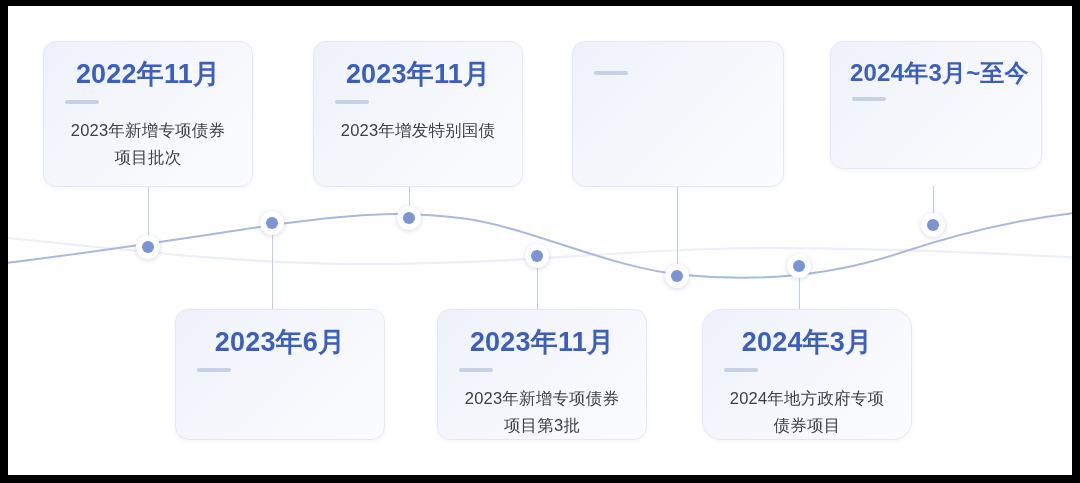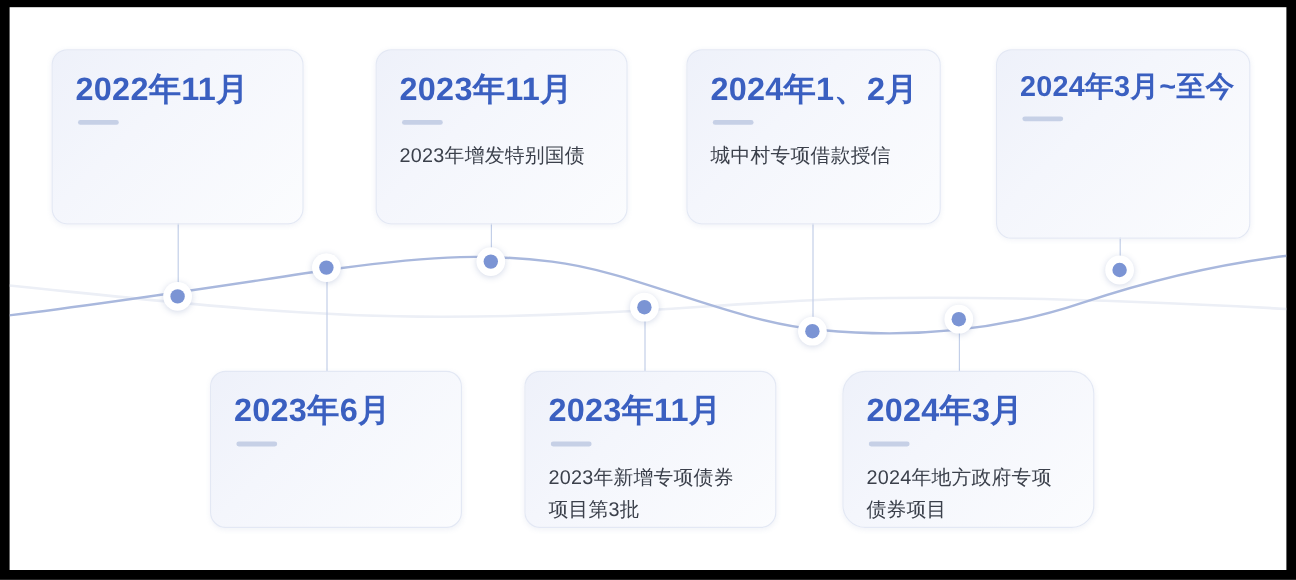--- a/index.html
+++ b/index.html
@@ -50,20 +50,21 @@
   }
 
   
   .card {
     position:absolute;
     border-radius:13px;
     border:1px solid #e3e8f4;
     background:linear-gradient(135deg,#eef1fa 0%,#f4f6fc 38%,#fbfcfe 100%);
     box-shadow:0 1px 4px rgba(120,140,190,.10);
     padding:18px 19px 16px 19px;
+    text-align:center;
   }
   .card-title {
     font-size:27px;
     font-weight:700;
     color:#3a5fc0;
     letter-spacing:.2px;
     line-height:1.08;
     white-space:nowrap;
   }
   .card-rule {
@@ -117,35 +118,34 @@
   <div class="node" style="left:791px; top:260px;">
       <i></i>
     </div>
   <div class="node" style="left:925px; top:219px;">
       <i></i>
     </div>
 
   <div class="card" style="left:35px; top:35px; width:210px; height:146px;">
     <div class="card-title">2022年11月</div>
     <div class="card-rule"></div>
+    <div class="card-desc">2023年新增专项债券项目批次</div>
   </div>
 
   <div class="card" style="left:305px; top:35px; width:210px; height:146px;">
     <div class="card-title">2023年11月</div>
     <div class="card-rule"></div>
     <div class="card-desc">2023年增发特别国债</div>
   </div>
 
   <div class="card" style="left:564px; top:35px; width:212px; height:146px;">
-    <div class="card-title">2024年1、2月</div>
     <div class="card-rule"></div>
-    <div class="card-desc">城中村专项借款授信</div>
   </div>
 
-  <div class="card" style="left:822px; top:35px; width:212px; height:158px;">
+  <div class="card" style="left:822px; top:35px; width:212px; height:128px;">
     <div class="card-title" style="font-size:24px;">2024年3月~至今</div>
     <div class="card-rule"></div>
   </div>
 
   <div class="card" style="left:167px; top:303px; width:210px; height:131px;">
     <div class="card-title">2023年6月</div>
     <div class="card-rule"></div>
   </div>
 
   <div class="card" style="left:429px; top:303px; width:210px; height:131px;">

